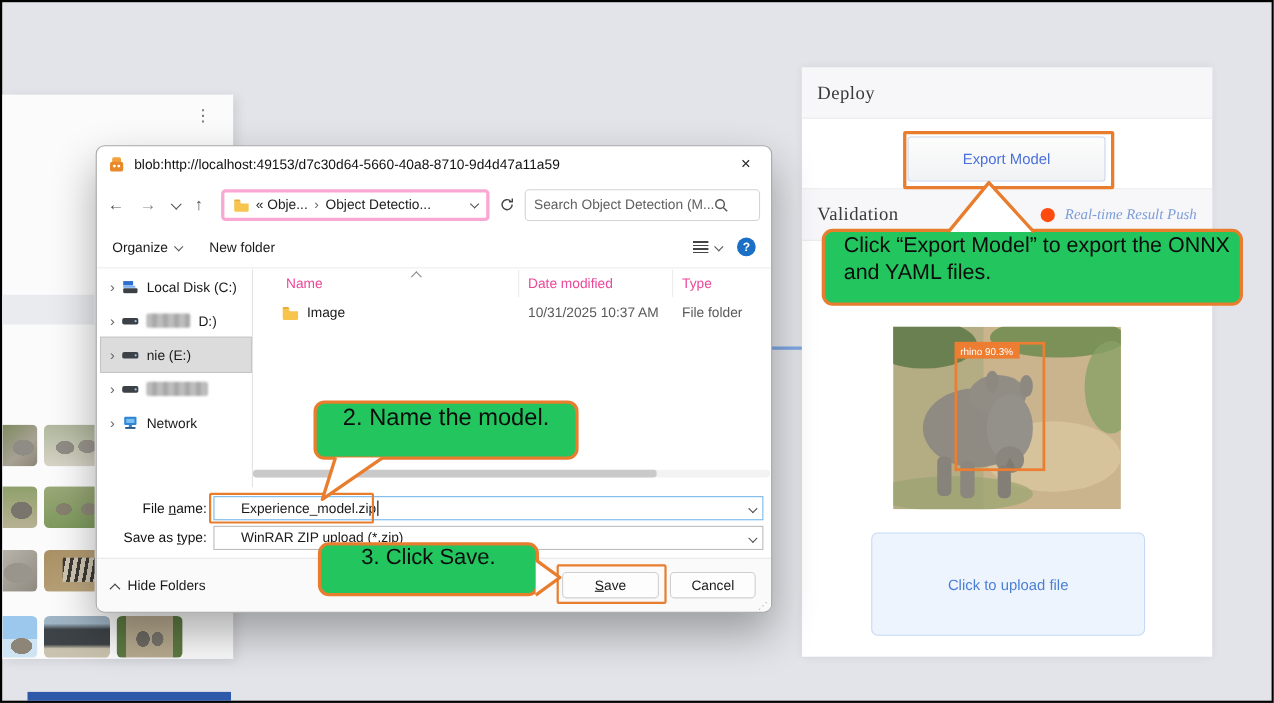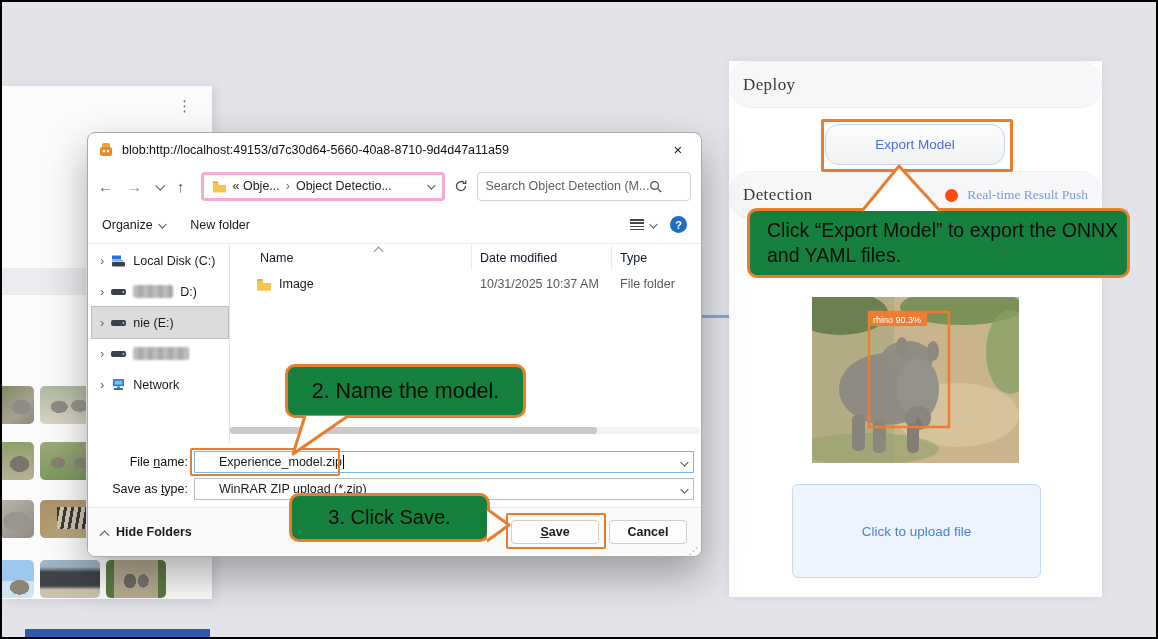--- a/index.html
+++ b/index.html
@@ -22,27 +22,27 @@
   .t-r3a{background:radial-gradient(ellipse 20px 14px at 45% 55%,#9a958c 65%,rgba(0,0,0,0) 66%),linear-gradient(135deg,#b9b4ab,#8e8a80);}
   .t-r3b{background:repeating-linear-gradient(100deg,#3d3a35 0 3px,#cfc6b2 3px 7px) 65% 45%/34px 22px no-repeat,linear-gradient(135deg,#a98f63,#c4b089);}
   .t-r4a{background:radial-gradient(ellipse 16px 12px at 55% 72%,#8d8577 60%,rgba(0,0,0,0) 61%),linear-gradient(180deg,#9cc8ee 0 55%,#cfe4f2 55% 100%);}
   .t-r4b{background:linear-gradient(180deg,#9fb4c4 0 18%,#3e4347 32% 68%,#c9c2ae 78% 100%);}
   .t-r4c{background:radial-gradient(ellipse 10px 12px at 40% 55%,#6f6b64 60%,rgba(0,0,0,0) 61%),radial-gradient(ellipse 9px 11px at 62% 55%,#7a766e 60%,rgba(0,0,0,0) 61%),linear-gradient(90deg,#5d7a42 0 14%,#b8ab90 14% 86%,#5d7a42 86% 100%);}
   .blue-bar{left:23px;top:627px;width:185px;height:9px;background:#2d59a8;z-index:2;}
   .blue-accent{left:699px;top:313px;width:28px;height:3px;background:#7fa7e2;z-index:2;}
 
   
   .right-panel{left:727px;top:59px;width:373px;height:536px;background:#fff;box-shadow:0 0 8px rgba(0,0,0,.07);z-index:3;}
-  .band{position:absolute;left:0;width:100%;background:#f7f7f9;border-top:1px solid #efefef;border-bottom:1px solid #ececec;box-sizing:border-box;display:flex;align-items:center;border-radius:22px;}
+  .band{position:absolute;left:0;width:100%;background:#f7f7f9;border-top:1px solid #efefef;border-bottom:1px solid #ececec;box-sizing:border-box;display:flex;align-items:center;}
   .band-deploy{top:0;height:47px;}
   .band-validation{top:110px;height:48px;}
   .band-title{margin-left:14px;font-size:17px;color:#3a3a3a;letter-spacing:.4px;}
   .export-btn{position:absolute;left:96px;top:63px;width:178px;height:39px;display:flex;align-items:center;justify-content:center;
-    background:linear-gradient(#fdfdfd,#f1f2f4);border:1px solid #c7d5ec;border-radius:14px;font-size:13.5px;cursor:pointer;}
-  .val-right{position:absolute;right:14px;top:110px;height:48px;display:flex;align-items:center;gap:9px;}
+    background:linear-gradient(#fdfdfd,#f1f2f4);border:1px solid #c7d5ec;border-radius:3px;font-size:13.5px;cursor:pointer;}
+  .val-right{position:absolute;right:14px;top:110px;height:48px;display:flex;align-items:center;gap:9px;font-style:italic;}
   .dot{width:13px;height:13px;border-radius:50%;}
   .realtime{font-size:13.5px;}
   .upload-box{position:absolute;left:63px;top:423px;width:247px;height:92px;background:#eef4fd;border:1px solid #c5daf7;border-radius:6px;
     display:flex;align-items:center;justify-content:center;font-size:13.5px;cursor:pointer;}
   .rhino-wrap{position:absolute;left:83px;top:236px;width:207px;height:166px;}
 
   
   .dialog{left:85px;top:130px;width:615px;height:425px;background:#fff;border:1px solid #a8a8a8;border-radius:8px;
     box-shadow:0 18px 40px rgba(0,0,0,.32);z-index:10;box-sizing:border-box;overflow:hidden;font-size:12.5px;color:#1a1a1a;}
   .titlebar{position:absolute;left:0;top:0;width:100%;height:33px;display:flex;align-items:center;padding-left:10px;box-sizing:border-box;}
@@ -69,54 +69,54 @@
   .view-icon{width:14px;height:11px;background:repeating-linear-gradient(#444 0 1.6px,rgba(0,0,0,0) 1.6px 3.3px);}
   .help-icon{position:absolute;right:14px;width:17px;height:17px;border-radius:50%;background:#1b6fc4;color:#fff;font-size:11px;font-weight:bold;
     display:flex;align-items:center;justify-content:center;cursor:pointer;}
   .tree{position:absolute;left:4px;top:112px;width:136px;}
   .tree-item{height:31px;display:flex;align-items:center;gap:7px;padding-left:8px;cursor:pointer;box-sizing:border-box;}
   .tree-item.selected{background:#dcdcdc;outline:1px solid #bdbdbd;}
   .tree-chev{color:#666;font-size:13px;}
   .blurblock{display:inline-block;height:13px;border-radius:2px;background:repeating-linear-gradient(90deg,#bdbdbd 0 5px,#a9a9a9 5px 10px);filter:blur(1.1px);}
   .vdivider{position:absolute;left:141px;top:112px;width:1px;height:198px;background:#e3e3e3;}
   .flist{position:absolute;left:142px;top:112px;width:472px;}
-  .fl-head{display:flex;height:25px;align-items:center;color:#0f172a;}
+  .fl-head{display:flex;height:25px;align-items:center;color:#ec4899;}
   .fl-hcell{box-sizing:border-box;border-right:1px solid #ebebeb;height:100%;display:flex;align-items:center;cursor:pointer;position:relative;}
   .c-name{width:242px;padding-left:30px;}
   .c-date{width:140px;padding-left:8px;}
   .c-type{width:88px;padding-left:8px;border-right:none;}
   .sortcaret{position:absolute;left:145px;top:3px;width:6px;height:6px;border-left:1px solid #888;border-top:1px solid #888;transform:rotate(45deg);}
   .fl-row{display:flex;height:28px;align-items:center;cursor:pointer;}
   .fl-row .cell-name{width:242px;display:flex;align-items:center;gap:7px;padding-left:26px;box-sizing:border-box;}
   .fl-row .cell{color:#5a5a5a;}
   .hscroll{position:absolute;left:142px;top:294px;width:470px;height:7px;background:#f3f3f3;border-radius:3px;cursor:pointer;}
   .hthumb{position:absolute;left:0;top:0;width:78%;height:7px;background:#c9c9c9;border-radius:3px;}
   .field-label{position:absolute;left:0;width:100px;text-align:right;color:#111;}
   .combo{position:absolute;left:106px;width:500px;height:22px;box-sizing:border-box;display:flex;align-items:center;
     padding:0 18px 0 24px;background:#fff;cursor:text;}
   .fname{top:318px;border:1px solid #79b8ea;}
   .ftype{top:345px;border:1px solid #bdbdbd;cursor:pointer;}
   .combo-chev{position:absolute;right:7px;top:8px;}
   .caret-bar{display:inline-block;width:1px;height:14px;background:#000;margin-left:1px;}
-  .dlg-footer{position:absolute;left:0;top:374px;width:100%;height:51px;background:#fafafa;border-top:1px solid #e8e8e8;box-sizing:border-box;font-weight:bold;}
+  .dlg-footer{position:absolute;left:0;top:374px;width:100%;height:51px;background:#fafafa;border-top:1px solid #e8e8e8;box-sizing:border-box;}
   .hidefolders{position:absolute;left:13px;top:17px;display:flex;align-items:center;gap:8px;cursor:pointer;}
   .chev-up{display:inline-block;width:6px;height:6px;border-left:1.5px solid #444;border-top:1.5px solid #444;transform:rotate(45deg) translate(2px,2px);}
   .dlg-btn{position:absolute;top:12px;height:24px;box-sizing:border-box;background:#fdfdfd;border:1px solid #cfcfcf;border-radius:4px;
     display:flex;align-items:center;justify-content:center;font-size:12.5px;cursor:pointer;}
   .btn-save{left:423px;width:88px;}
   .btn-cancel{left:521px;width:78px;}
   .grip{position:absolute;right:3px;bottom:2px;color:#b5b5b5;font-size:9px;}
   .u{text-decoration:underline;}
 
   
   .hl{position:absolute;border:3px solid #E87D2E;border-radius:2px;z-index:20;pointer-events:none;}
   .hl-export{left:819px;top:117px;width:186px;height:47px;}
   .hl-filename{left:188px;top:446px;width:146px;height:24px;border-width:2.5px;}
   .hl-save{left:504px;top:511px;width:96px;height:32px;border-width:2.5px;}
-  .callout{position:absolute;background:#15803d;border:3px solid #E87D2E;border-radius:10px;color:#0c0c0c;display:flex;align-items:center;z-index:20;box-sizing:border-box;}
+  .callout{position:absolute;background:#22c55e;border:3px solid #E87D2E;border-radius:10px;color:#0c0c0c;display:flex;align-items:flex-start;z-index:20;box-sizing:border-box;}
   .co-export{left:745px;top:206px;width:383px;height:70px;font-size:19.5px;line-height:1.3;padding-left:17px;}
   .co-name{left:283px;top:362px;width:241px;height:54px;font-size:21.5px;justify-content:center;}
   .co-save{left:287px;top:491px;width:201px;height:49px;font-size:20px;justify-content:center;}
   .tail{position:absolute;z-index:21;pointer-events:none;overflow:visible;}
 </style>
 </head>
 <body>
 
 <div class="canvas">
 
@@ -145,21 +145,21 @@
   <div class="abs blue-accent"></div>
 
   <div class="abs right-panel">
     <div class="band band-deploy">
       <span class="band-title serif">Deploy</span>
     </div>
     <div class="export-btn" style="color:#4A6FDC;">
       <span>Export Model</span>
     </div>
     <div class="band band-validation">
-      <span class="band-title serif">Detection</span>
+      <span class="band-title serif">Validation</span>
     </div>
     <div class="val-right">
       <span class="dot" style="background:#FD4B10;"></span>
       <span class="realtime serif" style="color:#7C9CD8;">Real-time Result Push</span>
     </div>
 
     <div class="rhino-wrap">
       <svg width="207" height="166" viewBox="0 0 207 166">
         <rect width="207" height="166" fill="#c9b48e"></rect>
         <rect width="82" height="166" fill="#a3a578" opacity="0.55"></rect>

